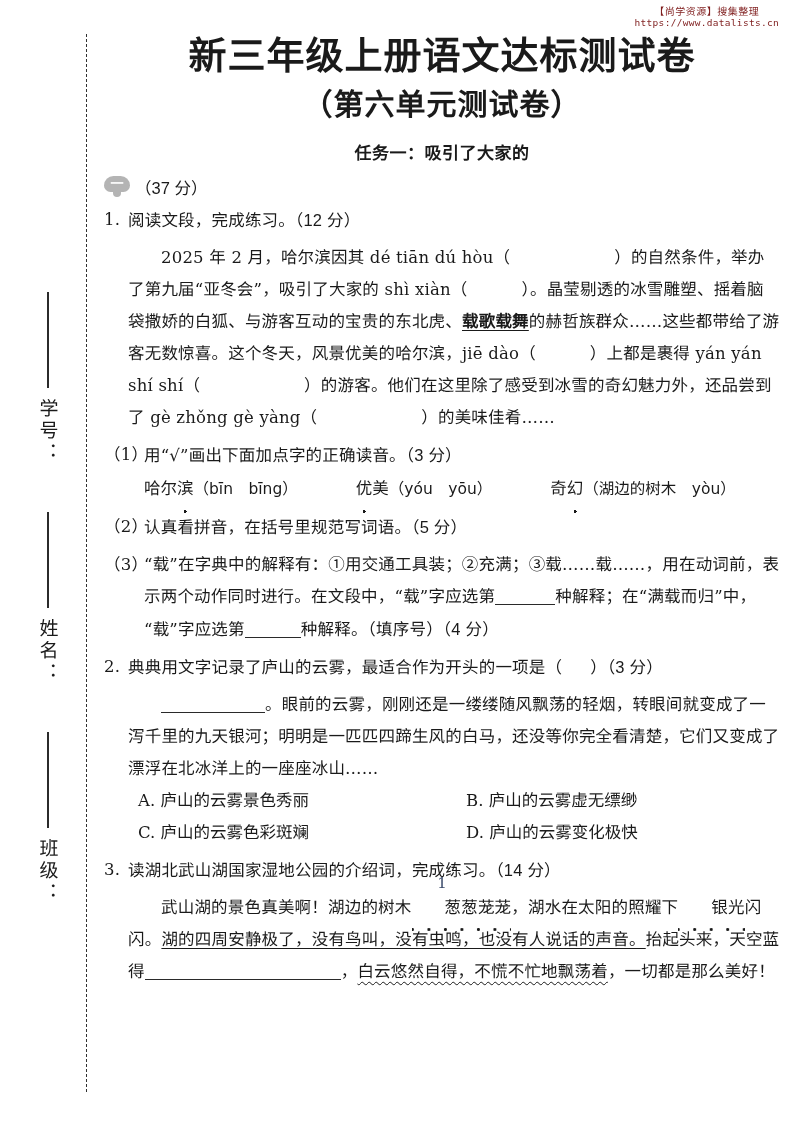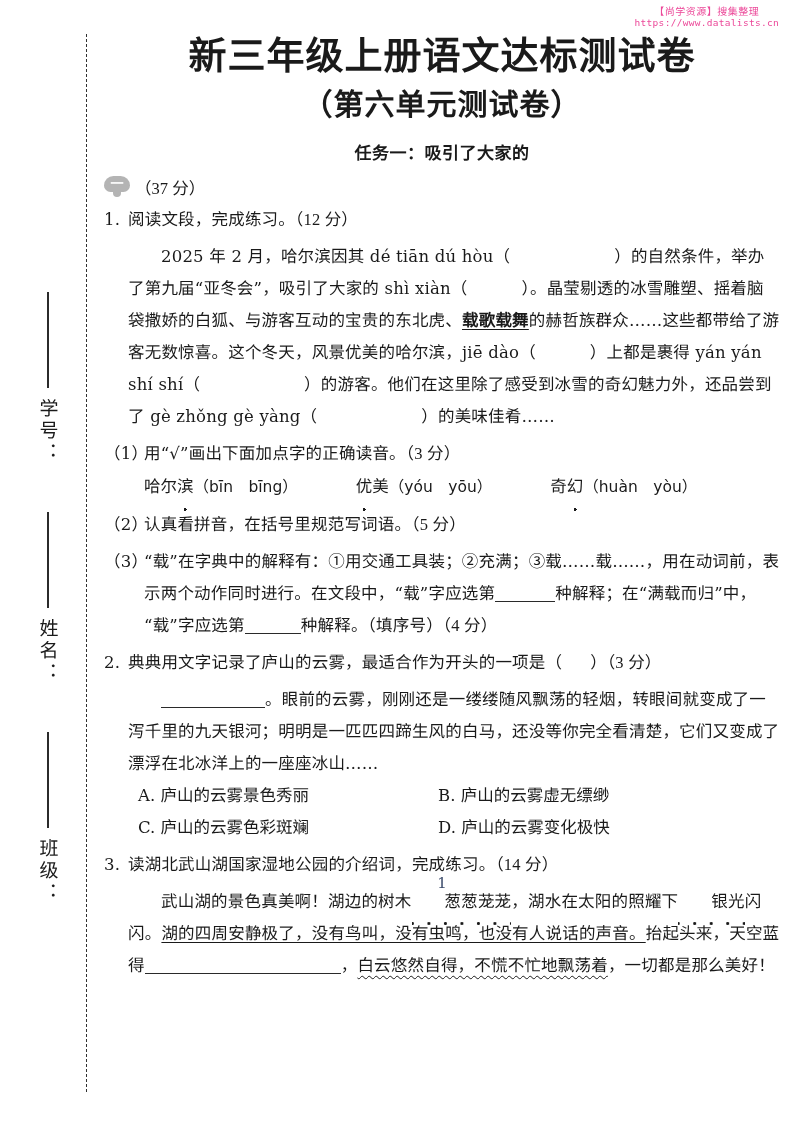--- a/index.html
+++ b/index.html
@@ -16,21 +16,21 @@
     font-family: "DejaVu Serif", "Liberation Serif", serif;
     color: #1a1a1a;
   }
 
   
   .watermark {
     position: absolute;
     top: 6px;
     right: 14px;
     text-align: center;
-    color: #ec4899;
+    color: #7f1d1d;
     line-height: 1.15;
     z-index: 5;
     pointer-events: none;
   }
   .wm-line1 { font-size: 10px; font-family: "DejaVu Sans", "Liberation Sans", sans-serif; letter-spacing: .5px; }
   .wm-line2 { font-size: 9.5px; font-family: "DejaVu Sans Mono", "Liberation Mono", monospace; letter-spacing: .3px; }
 
   
   .sidebar {
     position: absolute;
@@ -159,21 +159,21 @@
     position: absolute;
     left: 0; top: 0;
     width: 26px; height: 16px;
     line-height: 15px;
     text-align: center;
     font-size: 13px;
     color: #ffffff;
     font-weight: bold;
     z-index: 2;
   }
-  .pts { font-family: Liberation Serif, serif; font-weight: normal; }
+  .pts { font-family: Liberation Sans, sans-serif; font-weight: normal; }
 
   
   .q {
     font-size: 16.5px;
     line-height: 32px;
     margin-top: 5px;
     letter-spacing: .2px;
   }
   .q-num-line { display: flex; }
   .q-num { flex: 0 0 auto; width: 24px; }
@@ -226,20 +226,21 @@
   .pinyin {
     font-family: "DejaVu Sans", "Liberation Sans", sans-serif;
     font-size: 15.5px;
   }
 
   .choices {
     display: flex;
     font-size: 16.5px;
     line-height: 32px;
     padding-left: 34px;
+    gap: 28px;
   }
   .choice-a { flex: 0 0 300px; }
   .choice-b { flex: 1 1 auto; }
 
   .phonetic-row {
     padding-left: 40px;
     font-size: 16.5px;
     line-height: 34px;
     display: flex;
   }
@@ -322,21 +323,21 @@
   <div class="phonetic-row">
     <span class="phonetic-item">
       <span>哈尔</span><span class="dotted">滨</span><span class="pinyin">（bīn　bīng）</span>
     </span>
     <span class="ph-gap"></span>
     <span class="phonetic-item">
       <span class="dotted">优</span><span>美</span><span class="pinyin">（yóu　yōu）</span>
     </span>
     <span class="ph-gap"></span>
     <span class="phonetic-item">
-      <span>奇</span><span class="dotted">幻</span><span class="pinyin">（huàn　yòu）</span>
+      <span>奇</span><span class="dotted">幻</span><span class="pinyin">（湖边的树木　yòu）</span>
     </span>
   </div>
 
   <div class="q q-num-line">
     <span class="q-num" style="width:40px;">（2）</span>
     <span class="q-body">
       <span>认真看拼音，在括号里规范写词语。</span><span class="pts">（5 分）</span>
     </span>
   </div>
 

